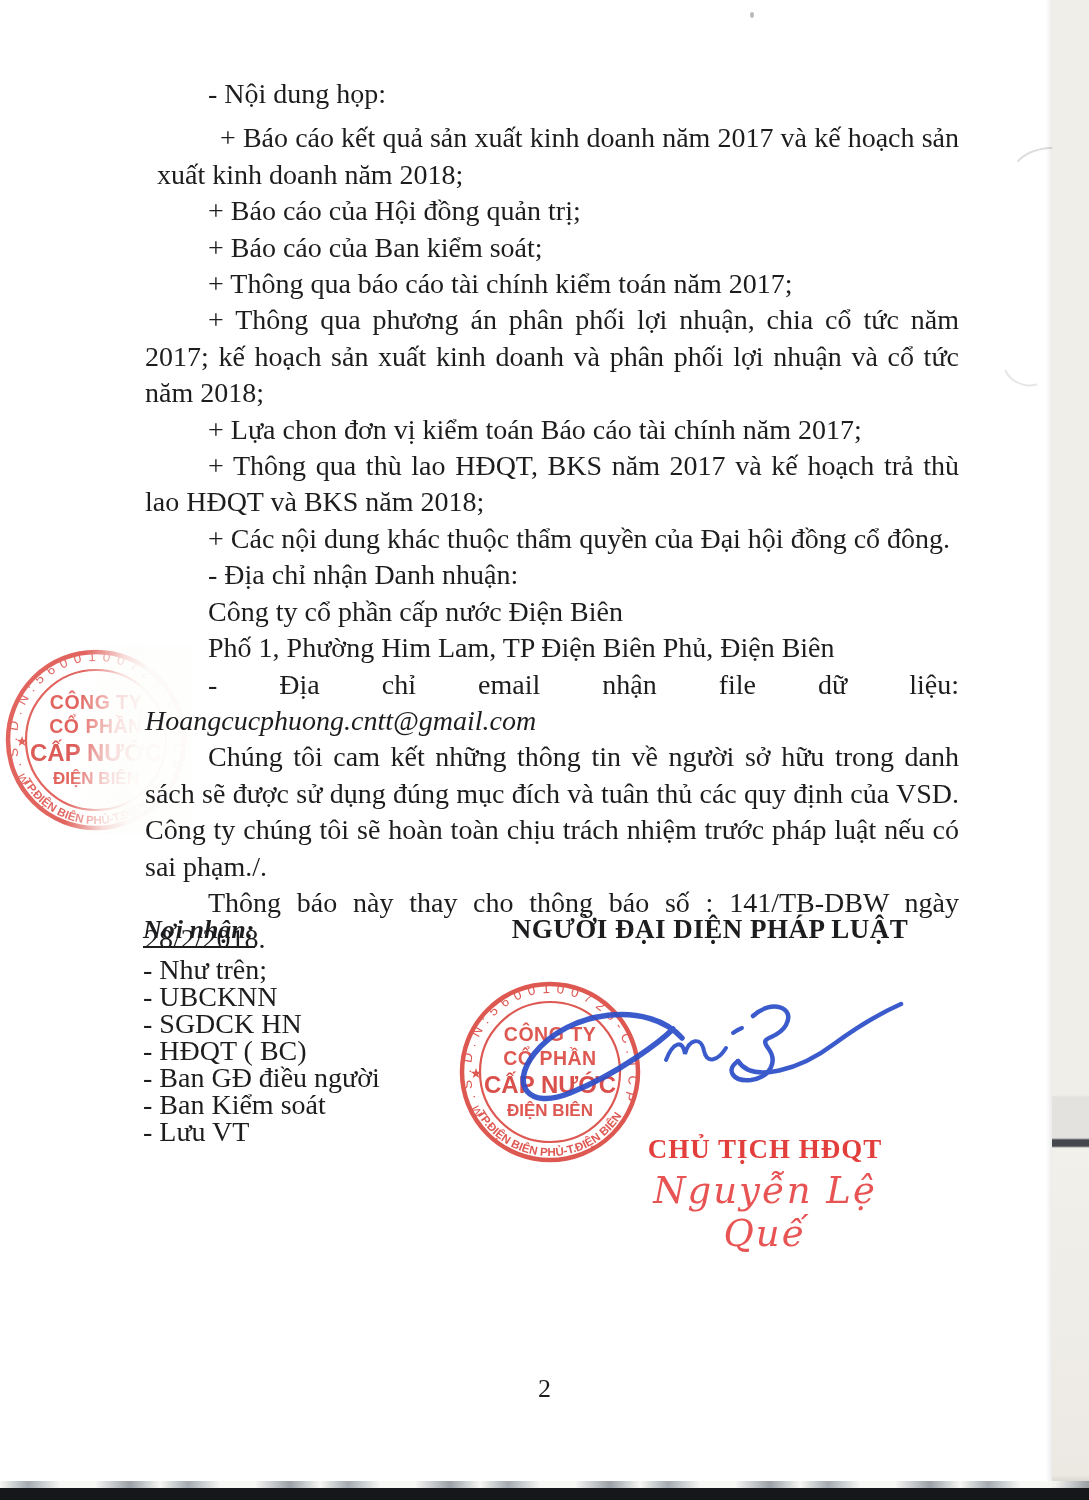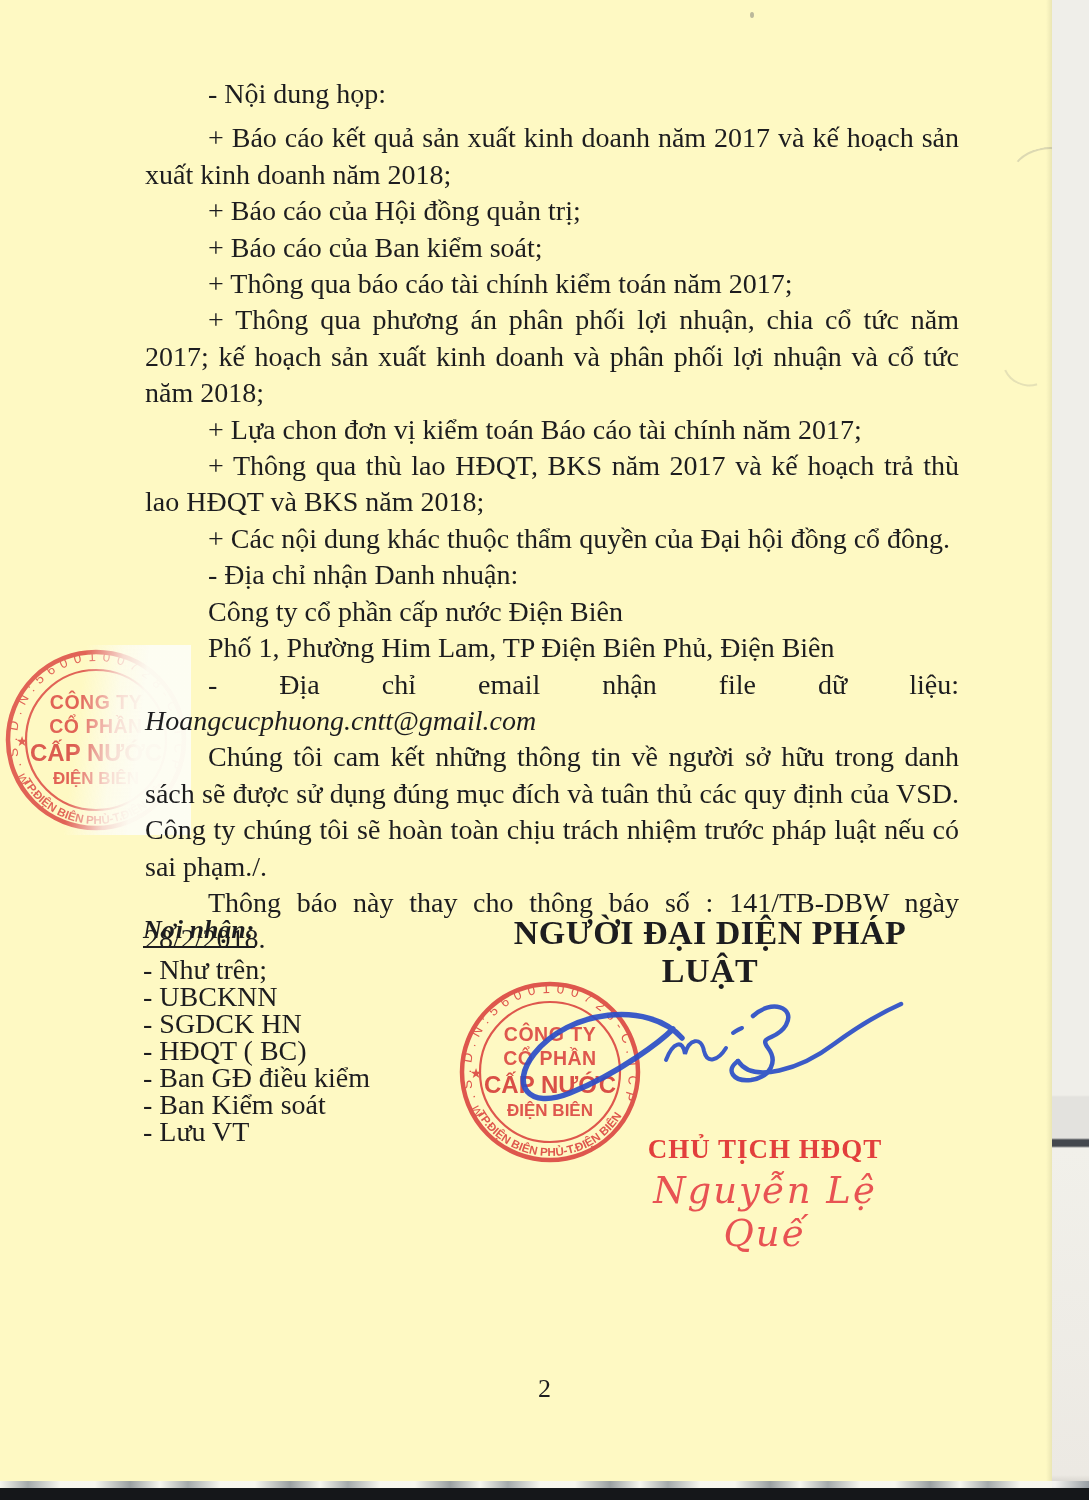--- a/index.html
+++ b/index.html
@@ -1,31 +1,31 @@
 <!DOCTYPE html>
 <html><head>
 <meta charset="utf-8">
 <style>
   html,body{margin:0;padding:0;background:#e9e8e3;}
-  .page{position:relative;width:1089px;height:1500px;background:#fef9c3;overflow:hidden;
+  .page{position:relative;width:1089px;height:1500px;background:#ffffff;overflow:hidden;
         font-family:"Liberation Serif",serif;color:#1d1d1f;}
   
   .content{position:absolute;left:145px;top:76px;width:814px;z-index:5;
            font-size:28px;line-height:36.4px;text-align:justify;}
   .content p{margin:0;text-indent:63px;}
-  .content p.sp{margin-top:8px;}
+  .content p.sp{margin-top:8px;margin-left:12px;}
   .content p.b{font-weight:bold;}
   .content .i{font-style:italic;}
   
   .recipients{position:absolute;left:143px;top:915px;z-index:5;}
   .recipients-heading{font-size:26px;font-weight:bold;font-style:italic;
                       border-bottom:2px solid #1d1d1f;display:inline-block;padding-bottom:1px;}
   .recipients-list{margin-top:8px;font-size:28px;line-height:27px;}
   .rep-title{position:absolute;left:480px;top:914px;width:460px;text-align:center;
-             font-size:34px;font-weight:bold;letter-spacing:.5px;z-index:5;}
+             font-size:27px;font-weight:bold;letter-spacing:.5px;z-index:5;}
   .chairman{position:absolute;left:615px;top:1134px;width:300px;text-align:center;z-index:7;}
   .chairman-title{font-size:27px;font-weight:bold;color:#e23f3c;letter-spacing:1px;}
   .chairman-name{margin-top:4px;font-family:"DejaVu Serif",serif;font-style:italic;
                  font-size:37px;color:#e85353;letter-spacing:2px;}
   .pagenum{position:absolute;left:0;top:1374px;width:1089px;text-align:center;font-size:26px;z-index:5;}
   
   .stamp{position:absolute;width:190px;height:190px;z-index:3;}
   .stamp-center{left:455px;top:977px;opacity:.92;}
   .stamp-left{left:1px;top:645px;opacity:.85;}
   .stamp-fade{position:absolute;inset:0;z-index:4;
@@ -77,21 +77,21 @@
     <p>Thông báo này thay cho thông báo số : 141/TB-DBW ngày 28/2/2018.</p>
   </div>
 
   <div class="recipients">
     <div class="recipients-heading">Nơi nhận:</div>
     <div class="recipients-list">
       <div>- Như trên;</div>
       <div>- UBCKNN</div>
       <div>- SGDCK HN</div>
       <div>- HĐQT ( BC)</div>
-      <div>- Ban GĐ điều kiểm</div>
+      <div>- Ban GĐ điều người</div>
       <div>- Ban Kiểm soát</div>
       <div>- Lưu VT</div>
     </div>
   </div>
 
   <div class="rep-title">NGƯỜI ĐẠI DIỆN PHÁP LUẬT</div>
 
   <div class="stamp stamp-left">
     <svg width="190" height="190" viewBox="0 0 190 190">
       <circle cx="95" cy="95" r="88" fill="none" stroke="#dc4a44" stroke-width="4.5"></circle>

